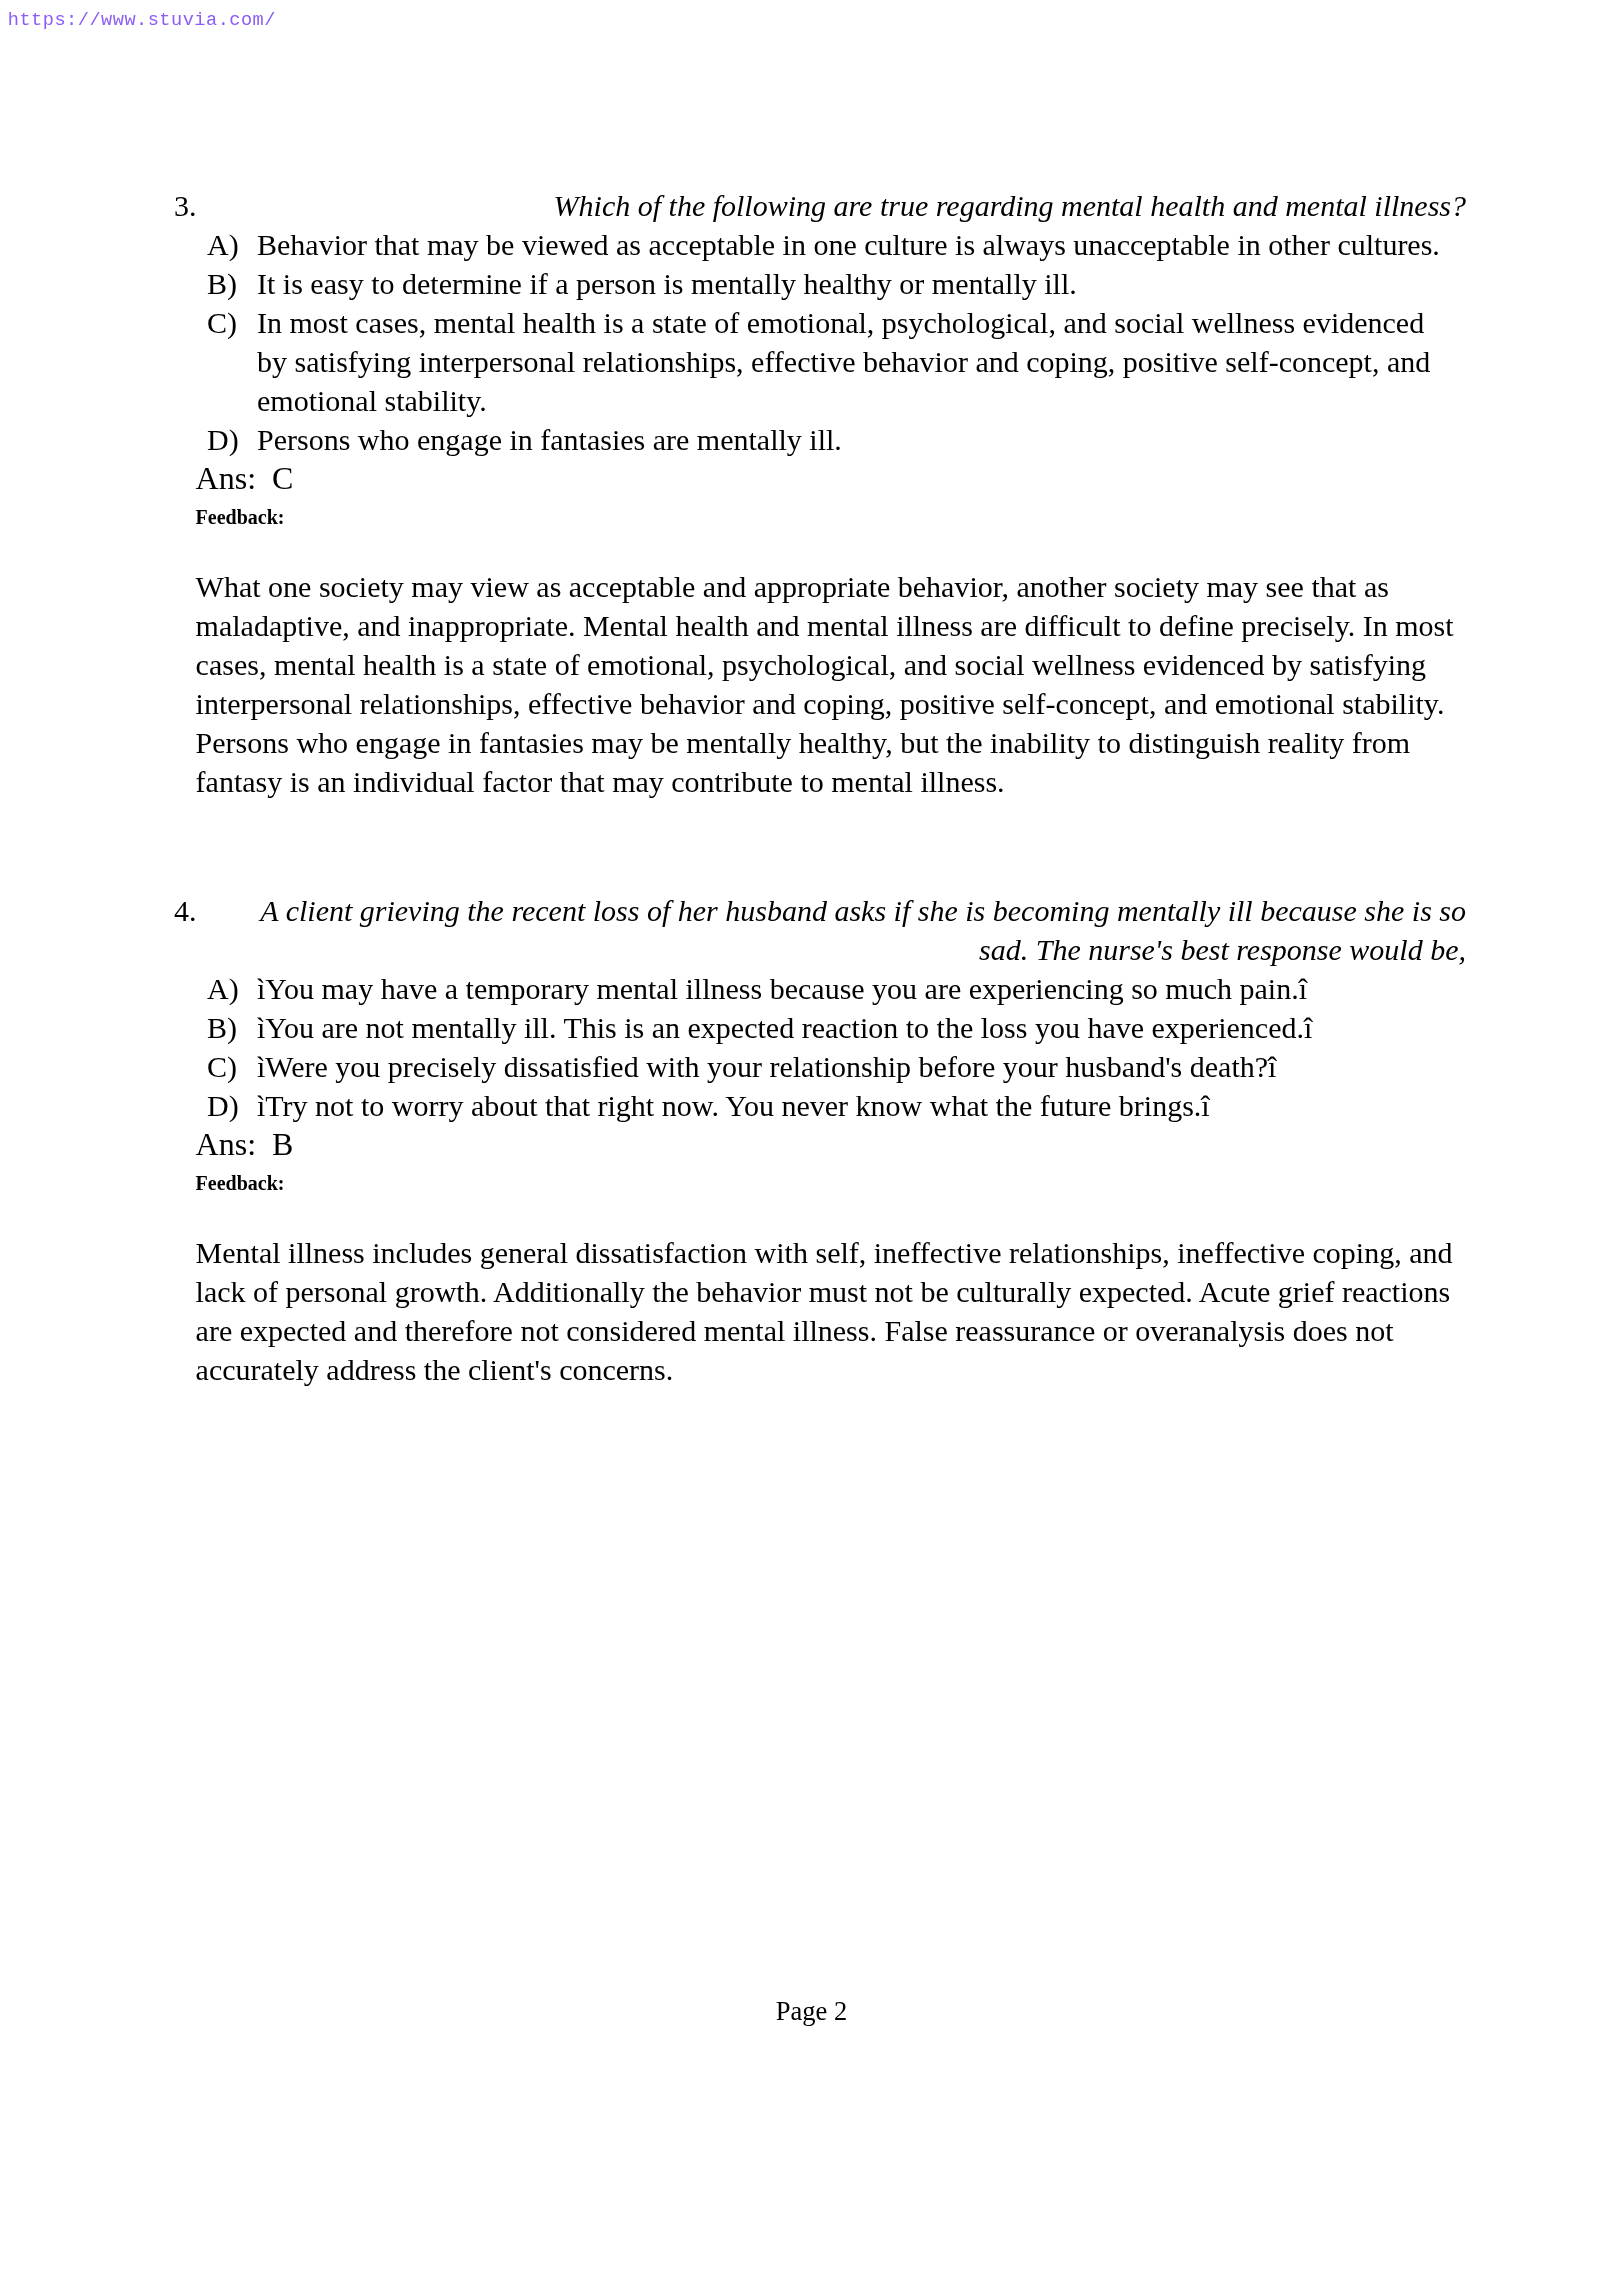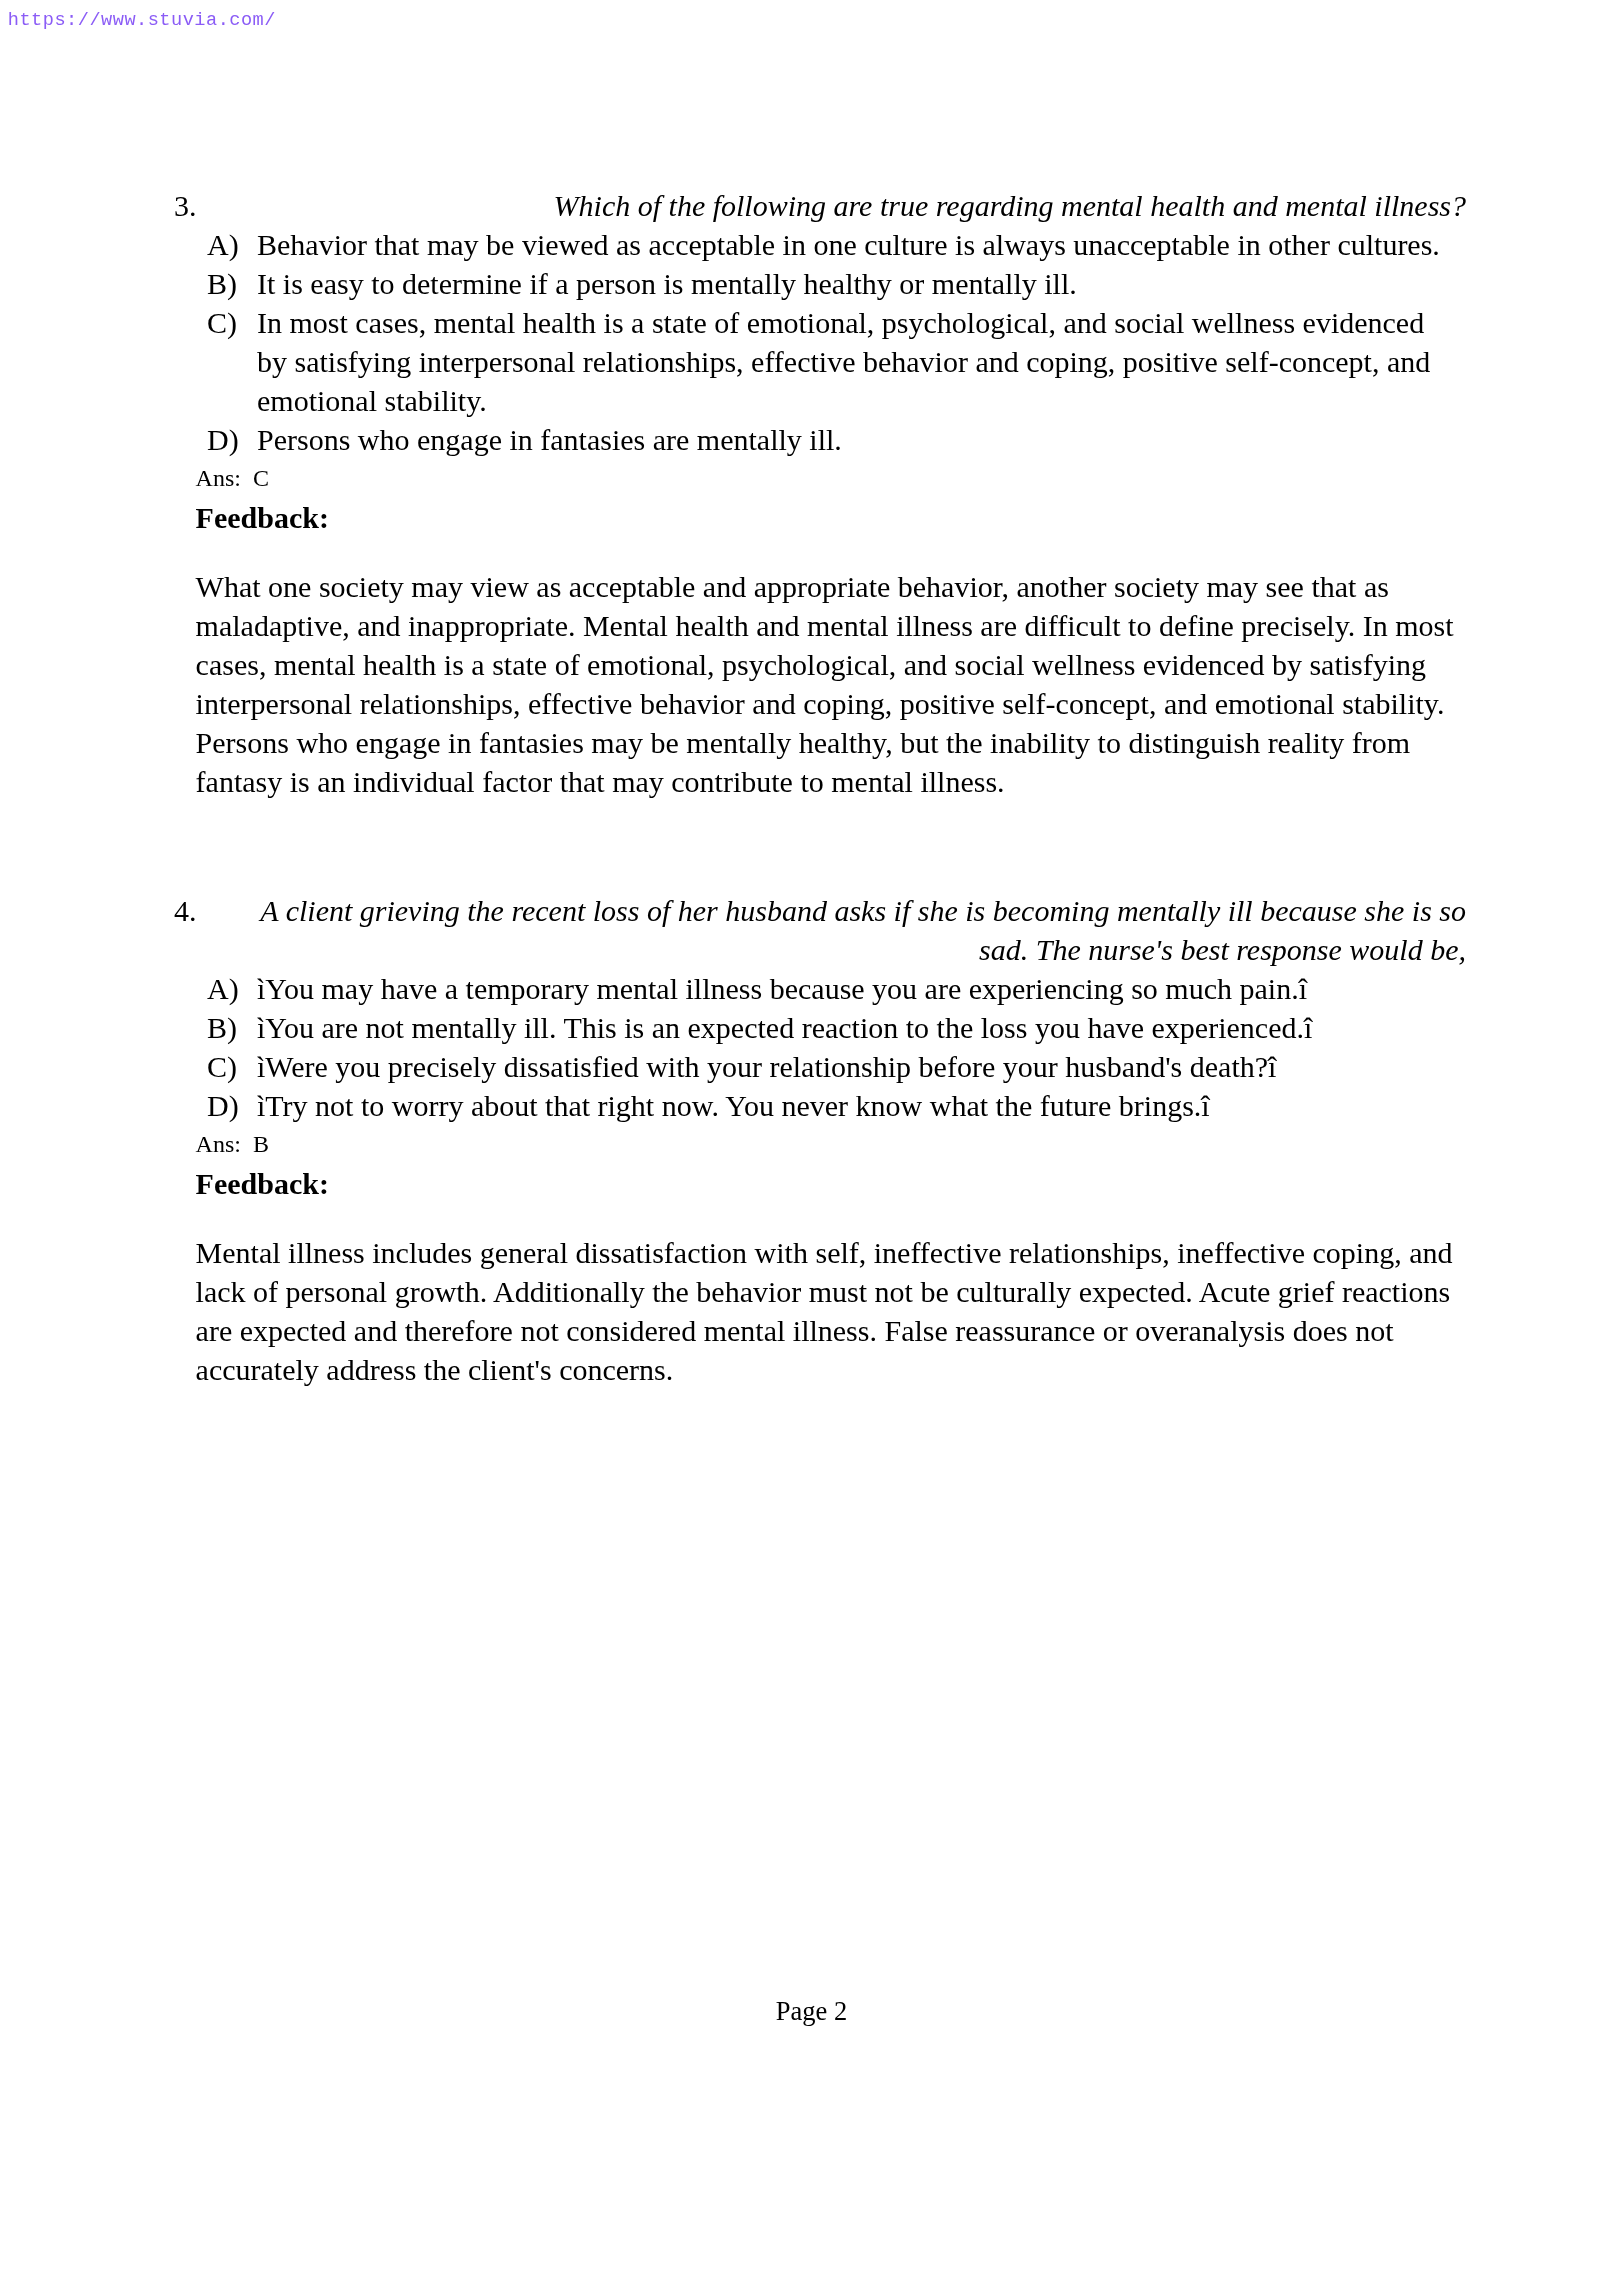--- a/index.html
+++ b/index.html
@@ -80,27 +80,27 @@
   .opt-text {
     flex: 1 1 auto;
     font-size: 30px;
     line-height: 39px;
     padding-right: 5.9px;
     font-family: Liberation Serif, serif;
   }
 
   .ans-line {
     padding-left: 21.6px;
-    font-size: 24px;
+    font-size: 32px;
     line-height: 39px;
     white-space: pre;
   }
   .feedback-head {
     padding-left: 21.6px;
-    font-size: 30px;
+    font-size: 20px;
     line-height: 39px;
     font-weight: bold;
   }
   .feedback-body {
     padding-left: 21.6px;
     font-size: 30px;
     line-height: 39px;
     text-align: left;
     padding-right: 0px;
     margin-top: 30px;

